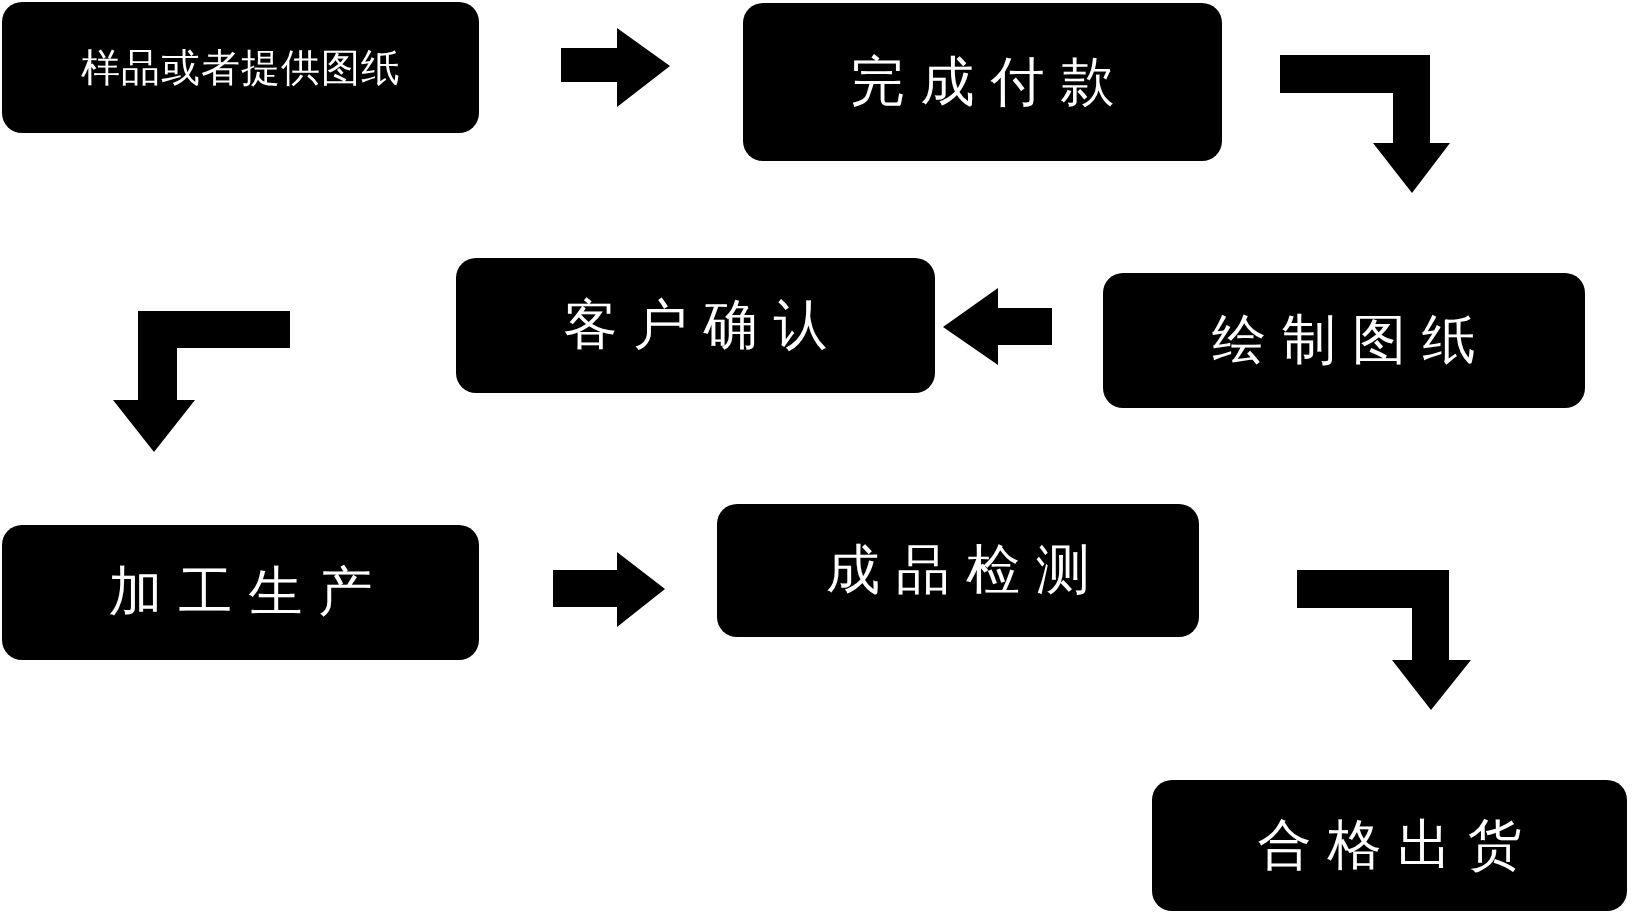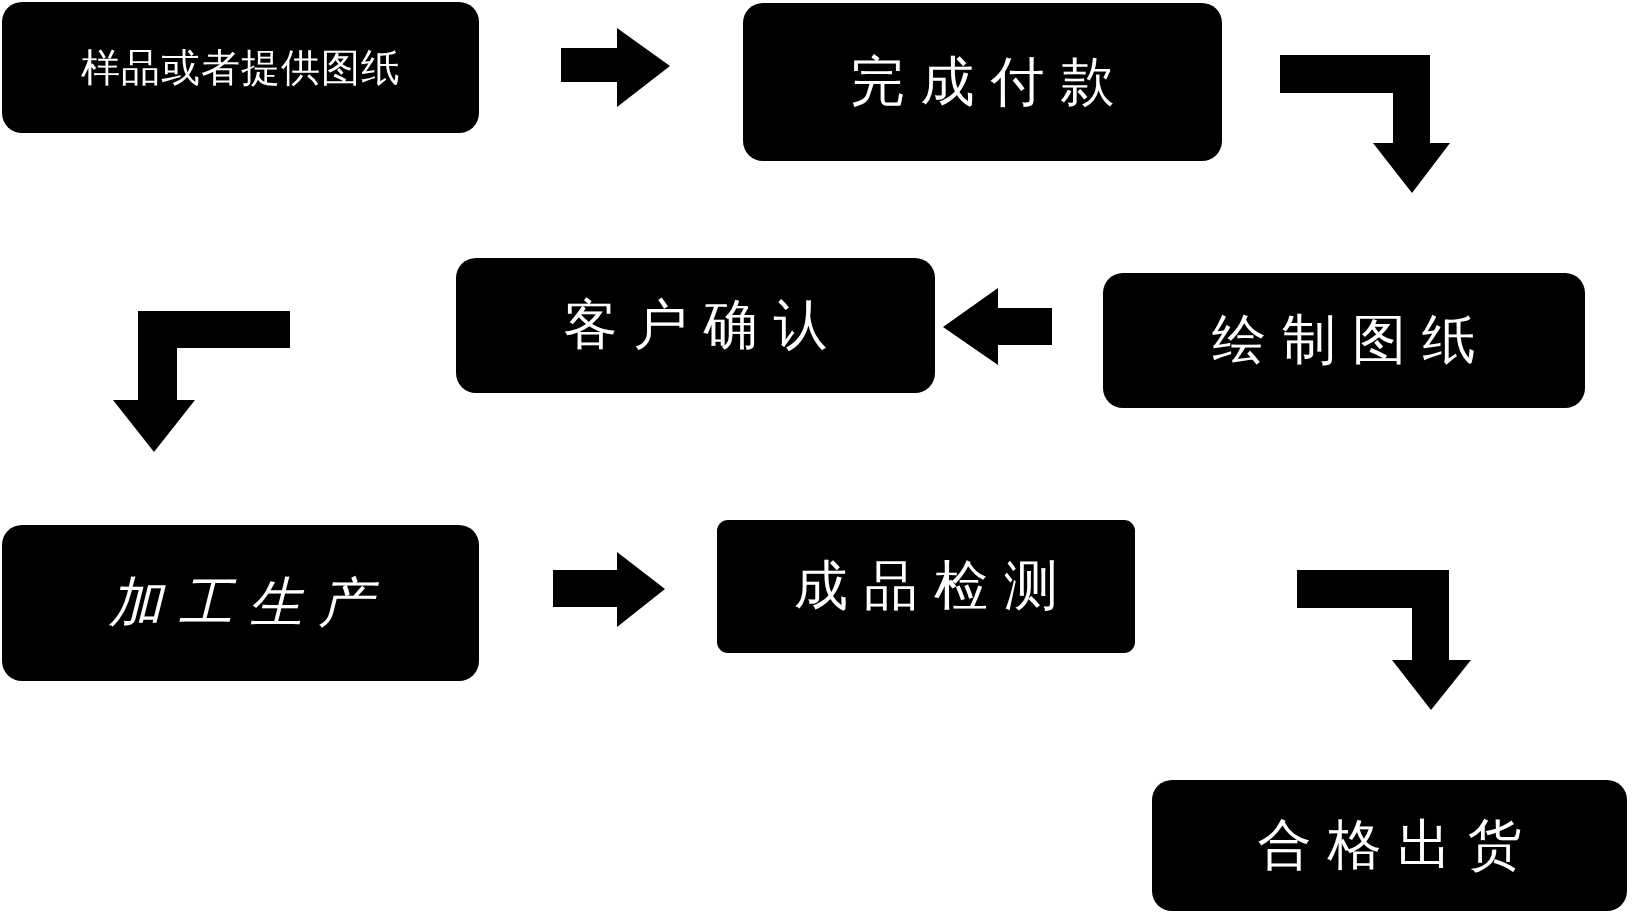--- a/index.html
+++ b/index.html
@@ -35,22 +35,22 @@
   
   .node.tight {
     font-size: 39px;
     letter-spacing: 1px;
     text-indent: 1px;
   }
   .n-sample  { left: 2px;    top: 2px;   width: 477px; height: 131px; }
   .n-payment { left: 743px;  top: 3px;   width: 479px; height: 158px; }
   .n-confirm { left: 408px;  top: 258px; width: 479px; height: 135px; margin-left: 48px; }
   .n-draw    { left: 1103px; top: 273px; width: 482px; height: 135px; }
-  .n-produce { left: 2px;    top: 525px; width: 477px; height: 156px; font-style: italic; }
-  .n-inspect { left: 717px;  top: 520px; width: 418px; height: 133px; border-radius: 11px; }
+  .n-produce { left: 2px;    top: 525px; width: 477px; height: 135px; }
+  .n-inspect { left: 717px;  top: 504px; width: 482px; height: 133px; }
   .n-ship    { left: 1152px; top: 780px; width: 475px; height: 131px; }
 
   .arrow {
     position: absolute;
     display: block;
   }
   .arrow polygon { fill: #000000; }
   .a1 { left: 561px;  top: 28px;  }
   .e1 { left: 1280px; top: 55px;  }
   .a2 { left: 943px;  top: 288px; }

